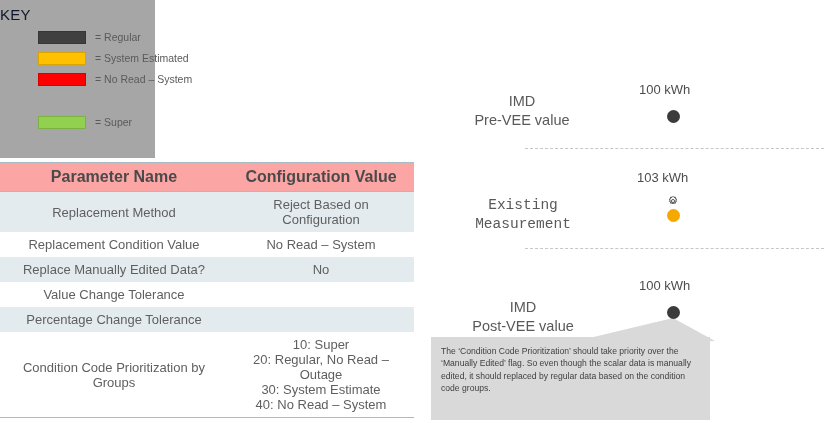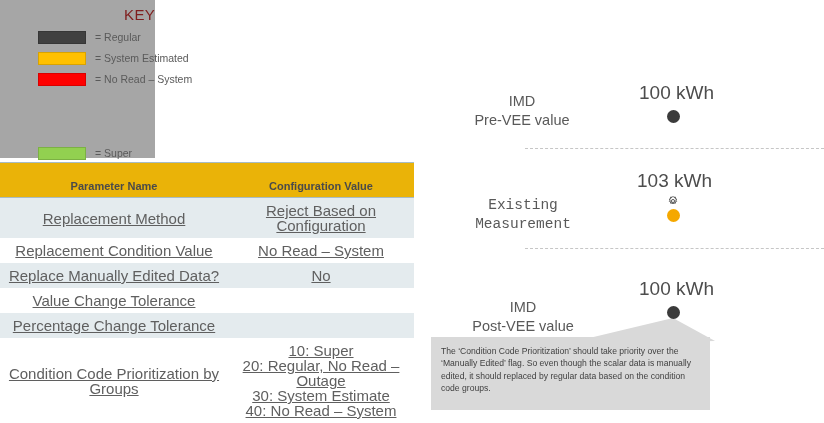--- a/index.html
+++ b/index.html
@@ -24,22 +24,22 @@
     width: 155px;
     height: 158px;
     background: #a6a6a6;
     box-sizing: border-box;
   }
   #key-title {
     position: absolute;
     top: 6px;
     left: 0;
     width: 155px;
-    text-align: right;
-    color: #7f1d1d;
+    text-align: left;
+    color: #0f172a;
     font-size: 15px;
     letter-spacing: 0.3px;
   }
   .key-row {
     position: absolute;
     left: 0;
     width: 155px;
     height: 20px;
     display: flex;
     align-items: center;
@@ -76,37 +76,36 @@
     left: 0;
     top: 162px;
     width: 414px;
   }
   #config-table table {
     border-collapse: collapse;
     width: 414px;
     table-layout: fixed;
   }
   #config-table thead th {
-    font-size: 11px;
+    font-size: 16px;
     font-weight: bold;
     color: #4a4a4a;
-    padding: 17px 0 5px 0;
+    padding: 5px 0 5px 0;
     text-align: center;
     border-top: 1.6px solid #a8bcc4;
     border-bottom: 1.3px solid #a8bcc4;
-    background: #eab308;
+    background: #fca5a5;
   }
   #config-table tbody td {
-    font-size: 15px;
+    font-size: 13px;
     color: #5f5f5f;
     padding: 5px 8px;
     text-align: center;
     vertical-align: middle;
     line-height: 15px;
-    text-decoration: underline;
   }
   #config-table tbody tr.odd td { background: #e4ebee; }
   #config-table tbody tr.even td { background: #ffffff; }
   #config-table tbody tr.last td { border-bottom: 1.6px solid #a8bcc4; }
   .col-name  { width: 228px; }
   .col-value { width: 186px; }
   .multiline { white-space: pre-line; }
 
   
   #diagram {
@@ -119,21 +118,21 @@
   .stage-label {
     position: absolute;
     text-align: center;
     font-size: 14.5px;
     color: #595959;
     line-height: 19px;
     white-space: pre-line;
   }
   .value-label {
     position: absolute;
-    font-size: 19px;
+    font-size: 13px;
     color: #4d4d4d;
     white-space: nowrap;
   }
   .dot {
     position: absolute;
     width: 13px;
     height: 13px;
     border-radius: 50%;
   }
   .dot-dark   { background: #3b3b3b; }
@@ -148,21 +147,21 @@
     width: 12px;
     height: 12px;
   }
 
   #callout {
     position: absolute;
     left: 11px;
     top: 337px;
     width: 279px;
     background: #d9d9d9;
-    padding: 8px 10px 15px 10px;
+    padding: 8px 10px 25px 10px;
     box-sizing: border-box;
     font-size: 8.6px;
     line-height: 12.4px;
     color: #3f3f3f;
   }
   #callout-pointer {
     position: absolute;
     left: 0;
     top: 0;
     width: 404px;
@@ -185,21 +184,21 @@
     <span class="key-swatch" style="background:#ffc000;"></span>
     <span class="key-label">= System Estimated</span>
   </div>
 
   <div class="key-row" style="top:69px;">
     <span class="key-swatch" style="background:#ff0000;"></span>
     <span class="key-label">= No Read – System</span>
   </div>
 
 
-  <div class="key-row" style="top:112px;margin-top:31px;">
+  <div class="key-row" style="top:112px;">
     <span class="key-swatch" style="background:#92d050;"></span>
     <span class="key-label">= Super</span>
   </div>
 
   <div class="key-row" style="top:133px;margin-top:28px;">
     <span class="gear-wrap">
       <svg width="13" height="13" viewBox="0 0 24 24" aria-hidden="true">
         <path fill="#ffffff" stroke="#333333" stroke-width="1.6" d="M12 2.8l1.9 2.0 2.7-0.7 0.0 2.8 2.6 1.1-1.6 2.3 1.6 2.3-2.6 1.1 0.0 2.8-2.7-0.7-1.9 2.0-1.9-2.0-2.7 0.7 0.0-2.8-2.6-1.1 1.6-2.3-1.6-2.3 2.6-1.1 0.0-2.8 2.7 0.7z"></path>
         <circle cx="12" cy="12" r="3.1" fill="#ffffff" stroke="#333333" stroke-width="1.4"></circle>
       </svg>

